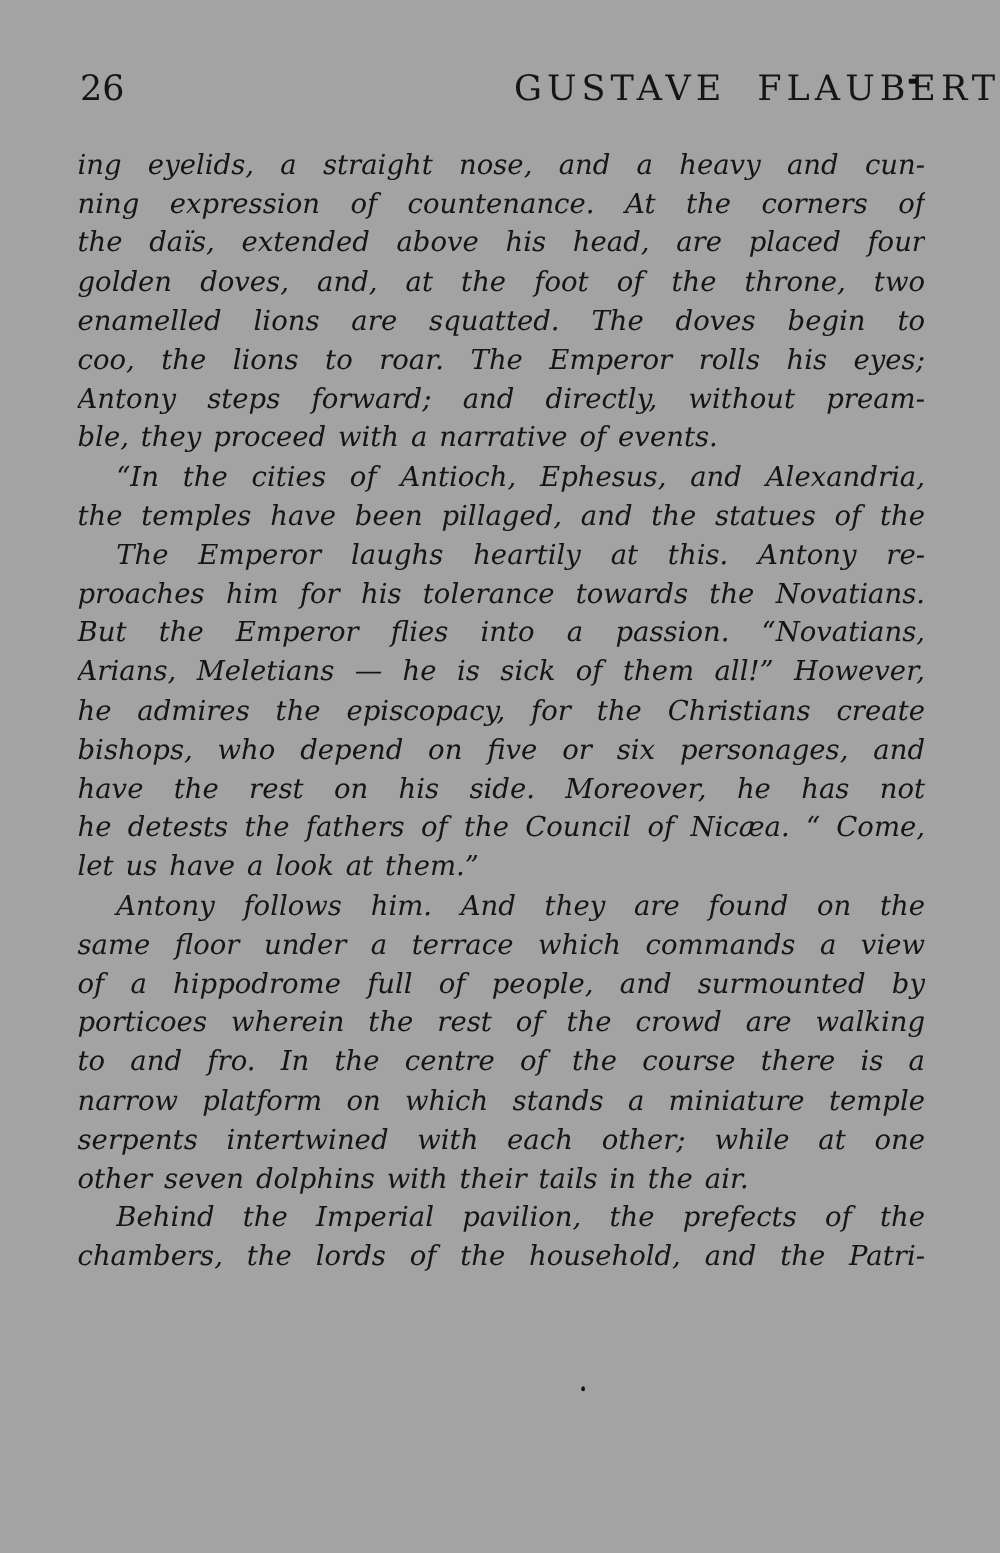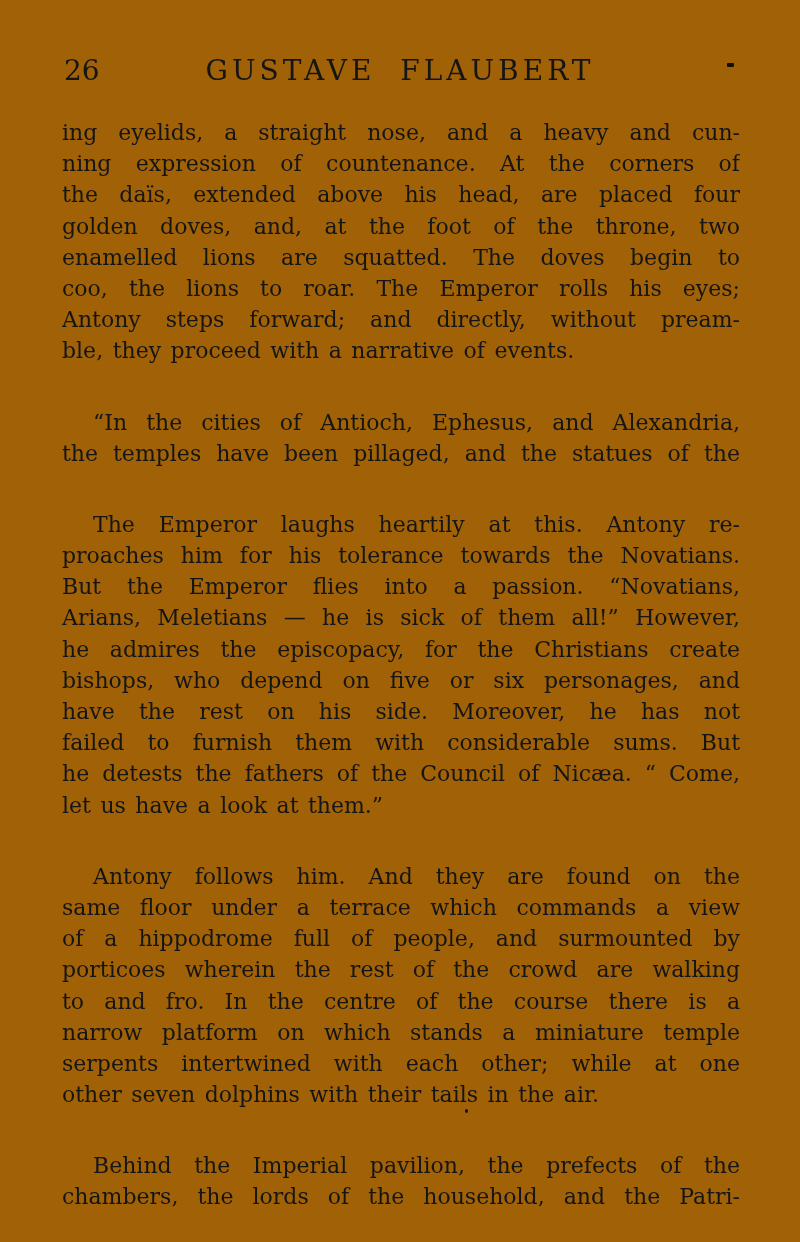--- a/index.html
+++ b/index.html
@@ -4,63 +4,63 @@
 <style>
   html, body {
     margin: 0;
     padding: 0;
     background: #ffffff;
   }
   .page {
     position: relative;
     width: 800px;
     height: 1242px;
-    background: #a16207;
+    background: #a3a3a3;
     font-family: "DejaVu Serif", "Liberation Serif", serif;
     color: #151515;
     overflow: hidden;
   }
   .page-number {
     position: absolute;
     left: 64px;
     top: 56px;
     font-size: 28px;
     line-height: 30px;
   }
   .running-title {
     position: absolute;
     left: 0;
     right: 0;
     top: 56px;
-    text-align: center;
+    text-align: right;
     font-size: 28px;
     line-height: 30px;
     letter-spacing: 4px;
     word-spacing: 12px;
     white-space: nowrap;
   }
   .page-body {
     position: absolute;
     left: 62px;
     top: 117px;
     width: 678px;
+    font-style: italic;
   }
   .line {
     font-size: 22px;
     line-height: 31.2px;
     height: 31.2px;
     overflow: hidden;
     text-align: justify;
     text-align-last: justify;
     word-spacing: 2.5px;
     white-space: normal;
   }
   .line.indent {
     text-indent: 31px;
-    margin-top: 40px;
   }
   .line.end {
     text-align-last: left;
   }
   .speck {
     position: absolute;
     background: #111;
     border-radius: 1px;
   }
   .speck-top-right {
@@ -96,21 +96,20 @@
       <div class="line end">ble, they proceed with a narrative of events.</div>
       <div class="line indent">“In the cities of Antioch, Ephesus, and Alexandria,</div>
       <div class="line">the temples have been pillaged, and the statues of the</div>
       <div class="line indent">The Emperor laughs heartily at this. Antony re-</div>
       <div class="line">proaches him for his tolerance towards the Novatians.</div>
       <div class="line">But the Emperor flies into a passion. “Novatians,</div>
       <div class="line">Arians, Meletians — he is sick of them all!” However,</div>
       <div class="line">he admires the episcopacy, for the Christians create</div>
       <div class="line">bishops, who depend on five or six personages, and</div>
       <div class="line">have the rest on his side. Moreover, he has not</div>
-      <div class="line">failed to furnish them with considerable sums. But</div>
       <div class="line">he detests the fathers of the Council of Nicæa. “ Come,</div>
       <div class="line end">let us have a look at them.”</div>
       <div class="line indent">Antony follows him. And they are found on the</div>
       <div class="line">same floor under a terrace which commands a view</div>
       <div class="line">of a hippodrome full of people, and surmounted by</div>
       <div class="line">porticoes wherein the rest of the crowd are walking</div>
       <div class="line">to and fro. In the centre of the course there is a</div>
       <div class="line">narrow platform on which stands a miniature temple</div>
       <div class="line">serpents intertwined with each other; while at one</div>
       <div class="line end">other seven dolphins with their tails in the air.</div>

